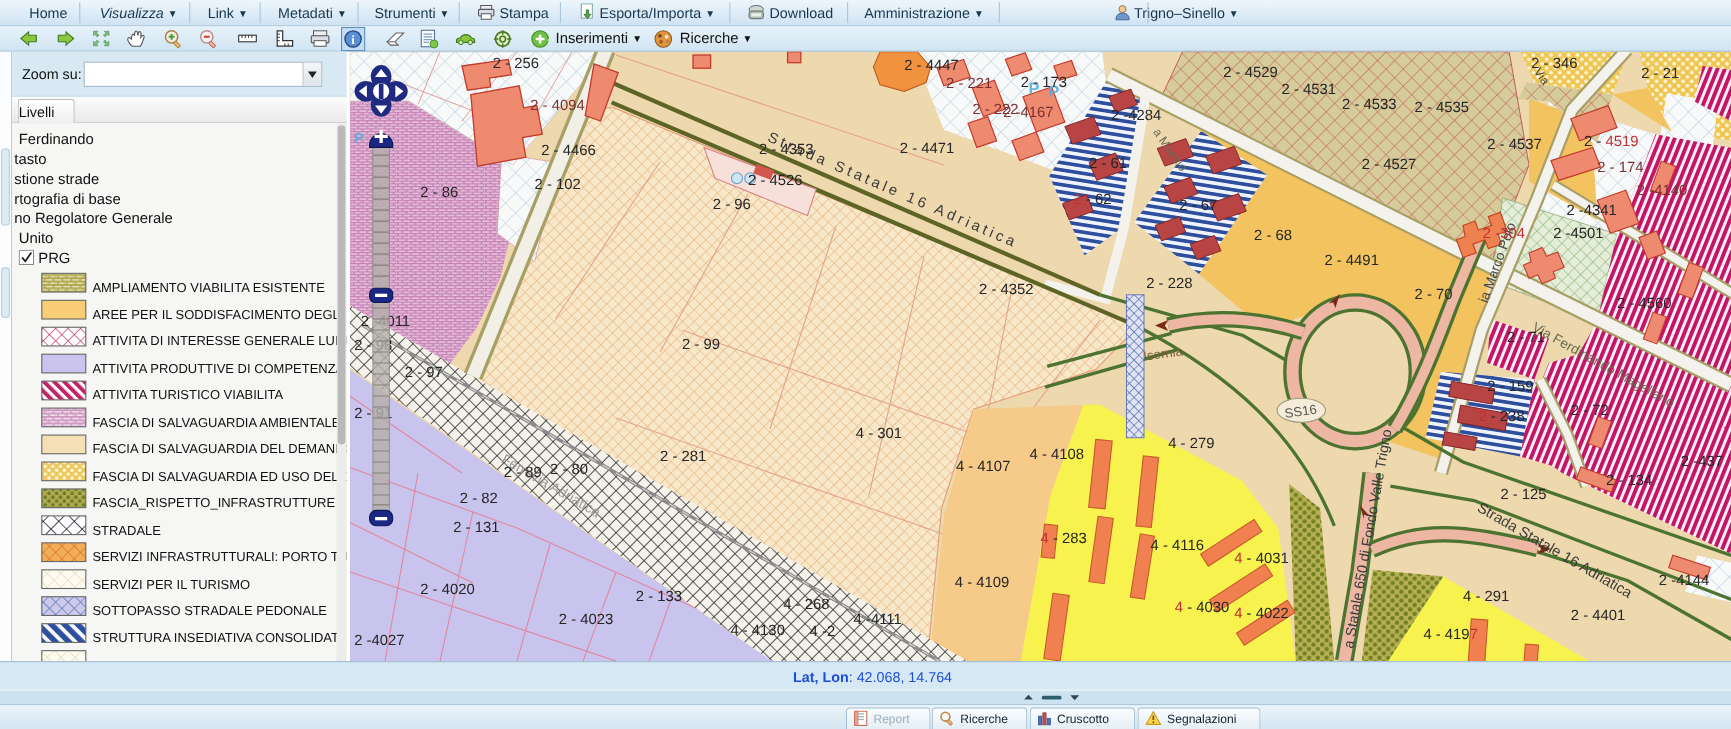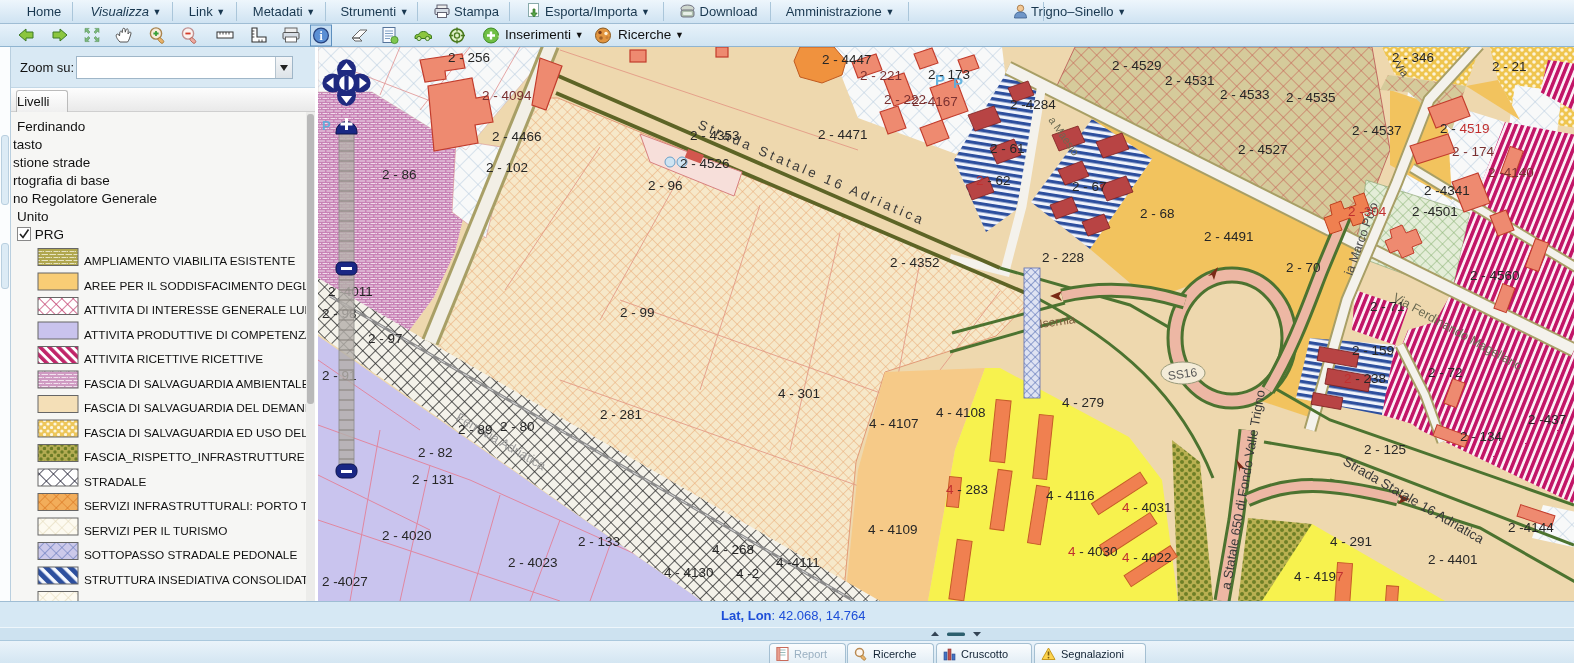--- a/index.html
+++ b/index.html
@@ -253,21 +253,21 @@
         <rect x="27" y="271" width="40" height="17" fill="url(#lg12)"></rect>
         <rect x="27" y="295.5" width="40" height="17" fill="url(#lg13)"></rect>
         <rect x="27" y="320" width="40" height="17" fill="url(#lg14)"></rect>
         <rect x="27" y="344.5" width="40" height="17" fill="url(#lg12)"></rect>
       </g>
     </svg>
     <div class="leg" style="left:73px;top:142px;">AMPLIAMENTO VIABILITA ESISTENTE</div>
     <div class="leg" style="left:73px;top:167px;">AREE PER IL SODDISFACIMENTO DEGLI ST</div>
     <div class="leg" style="left:73px;top:191px;">ATTIVITA DI INTERESSE GENERALE LUDICO</div>
     <div class="leg" style="left:73px;top:216px;">ATTIVITA PRODUTTIVE DI COMPETENZA DI</div>
-    <div class="leg" style="left:73px;top:240px;">ATTIVITA RICETTIVE RICETTIVE</div>
+    <div class="leg" style="left:73px;top:240px;">ATTIVITA TURISTICO VIABILITA</div>
     <div class="leg" style="left:73px;top:265px;">FASCIA DI SALVAGUARDIA AMBIENTALE</div>
     <div class="leg" style="left:73px;top:289px;">FASCIA DI SALVAGUARDIA DEL DEMANIO T</div>
     <div class="leg" style="left:73px;top:314px;">FASCIA DI SALVAGUARDIA ED USO DEL DE</div>
     <div class="leg" style="left:73px;top:338px;">FASCIA_RISPETTO_INFRASTRUTTURE</div>
     <div class="leg" style="left:73px;top:363px;">STRADALE</div>
     <div class="leg" style="left:73px;top:387px;">SERVIZI INFRASTRUTTURALI: PORTO TURIS</div>
     <div class="leg" style="left:73px;top:412px;">SERVIZI PER IL TURISMO</div>
     <div class="leg" style="left:73px;top:436px;">SOTTOPASSO STRADALE PEDONALE</div>
     <div class="leg" style="left:73px;top:461px;">STRUTTURA INSEDIATIVA CONSOLIDATA D</div>
   </div>

